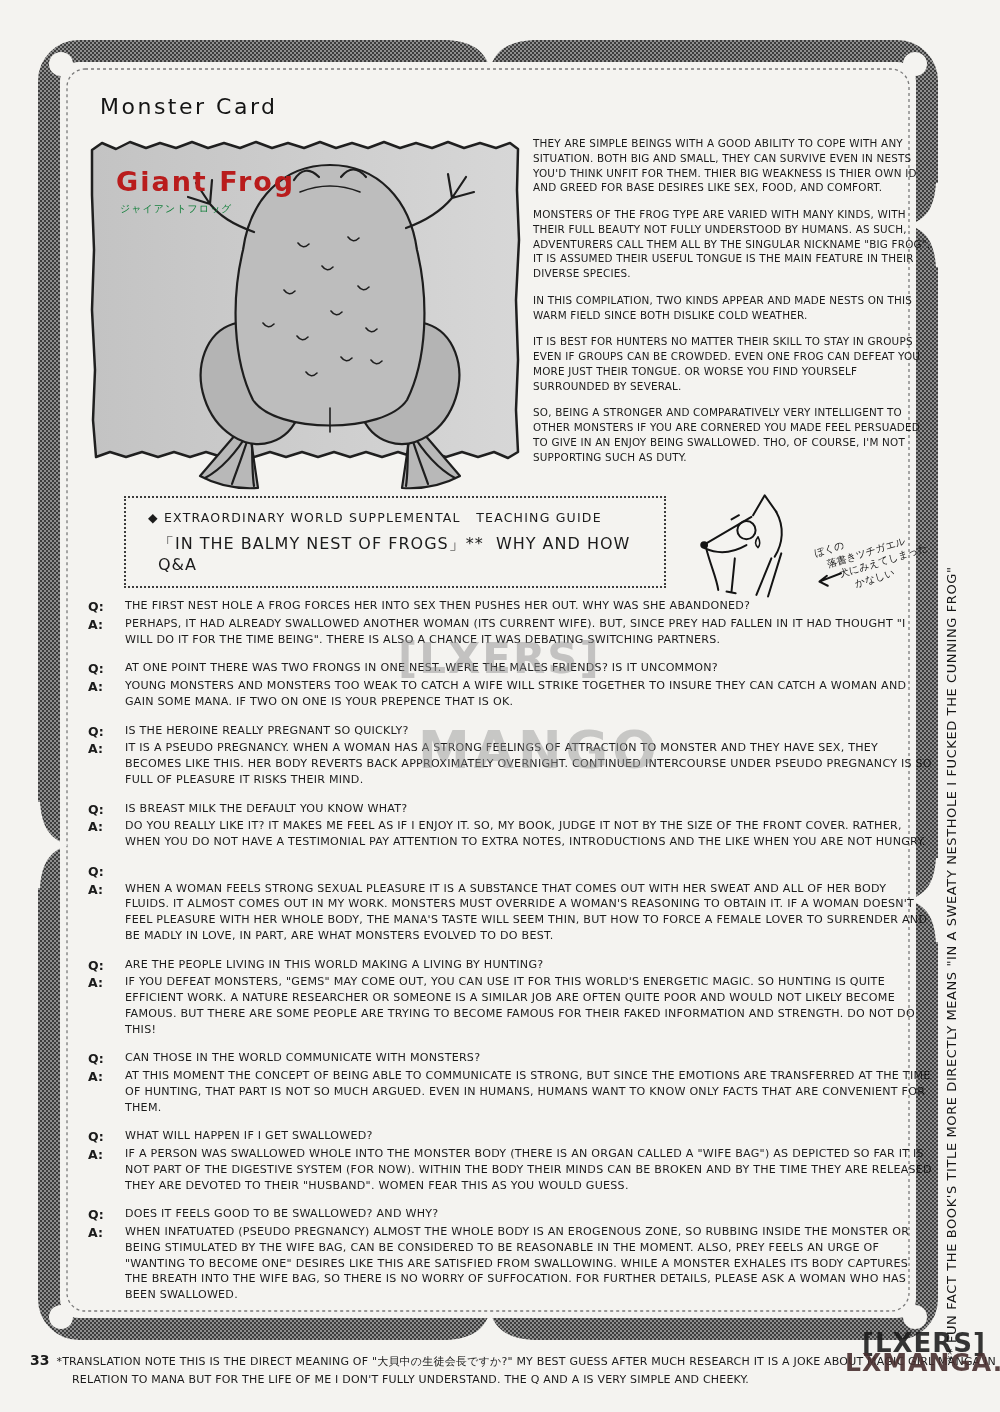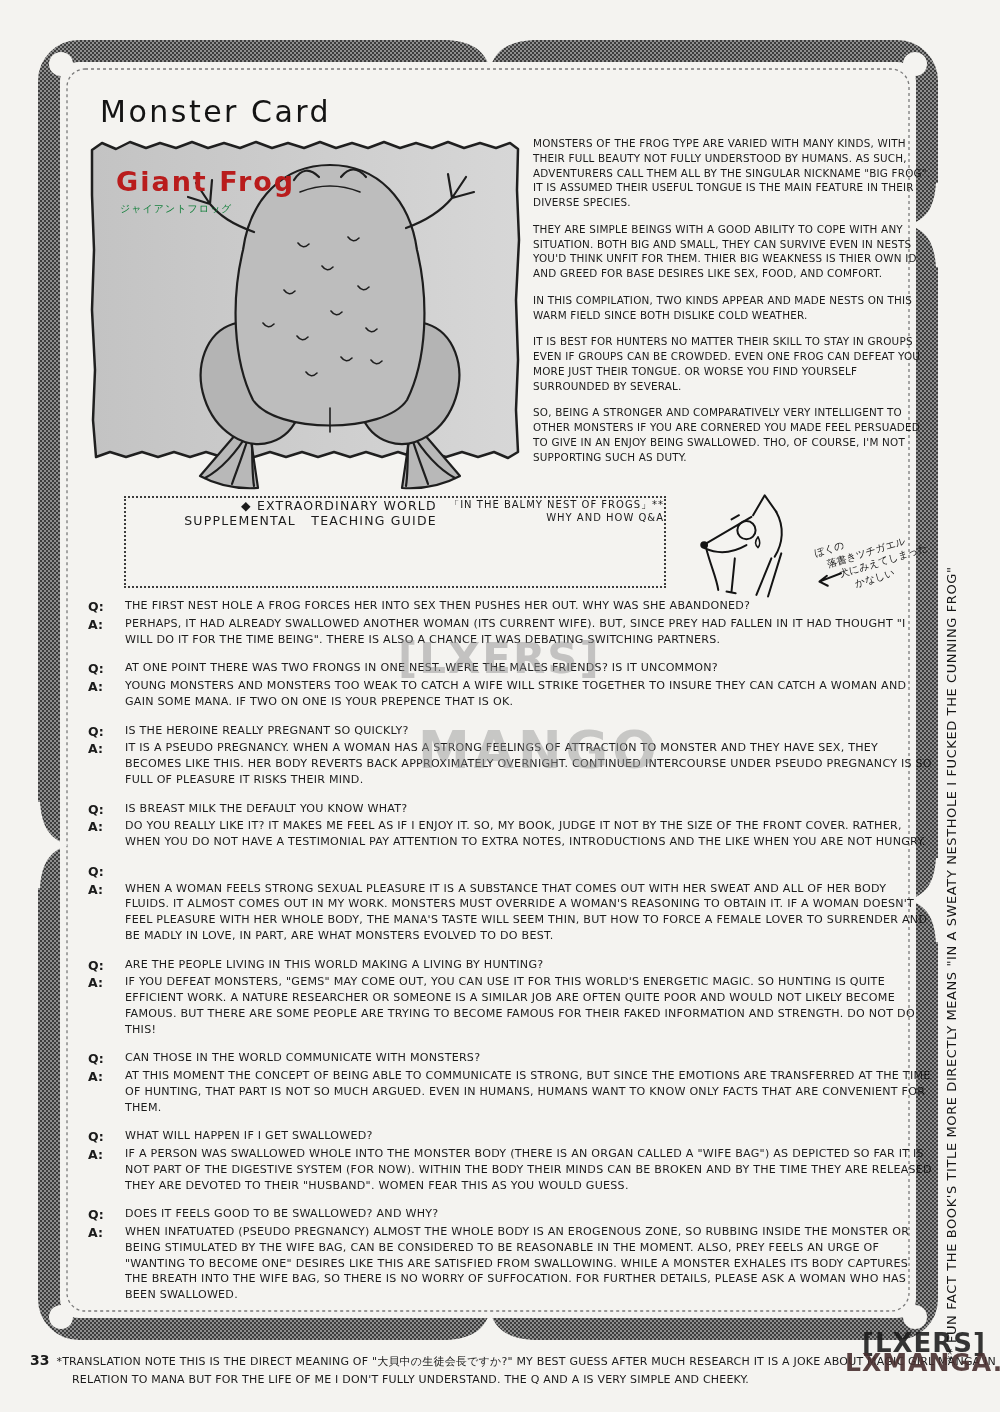--- a/index.html
+++ b/index.html
@@ -8,44 +8,44 @@
     position:relative;
     width:1000px;height:1412px;
     background:#f4f3f0;
     overflow:hidden;
     font-family:"DejaVu Sans", sans-serif;
     color:#1b1b1b;
   }
   .frame-svg{position:absolute;left:0;top:0;}
   .page-title{
     position:absolute;left:100px;top:94px;
-    font-size:30px;letter-spacing:2.5px;color:#141414;
+    font-size:22px;letter-spacing:2.5px;color:#141414;
   }
   .card-svg{position:absolute;left:0;top:0;}
   .card-name{
     position:absolute;left:116px;top:166px;
     font-size:27px;letter-spacing:2px;color:#b91c1c;font-weight:bold;
   }
   .card-name-jp{
     position:absolute;left:120px;top:202px;
     font-size:10px;letter-spacing:1px;color:#15803d;
   }
   .card-desc{
     position:absolute;left:533px;top:136px;width:402px;
     font-size:10.4px;line-height:1.42;letter-spacing:0.2px;
   }
   .card-desc p{margin:0 0 12px 0;}
   .guide-box{
     position:absolute;left:124px;top:496px;width:542px;height:92px;
     border:2px dotted #3c3c3c;
-    display:flex;flex-direction:row;justify-content:center;
-    padding-left:22px;box-sizing:border-box;text-align:right;
+    display:flex;flex-direction:column;justify-content:center;
+    padding-left:22px;box-sizing:border-box;
   }
   .guide-line1{font-size:12.5px;letter-spacing:1.2px;white-space:pre-wrap;margin-bottom:9px;}
-  .guide-line2{font-size:10px;letter-spacing:1px;white-space:pre-wrap;padding-left:10px;}
+  .guide-line2{font-size:16px;letter-spacing:1px;white-space:pre-wrap;padding-left:10px;}
   .doodle-svg{position:absolute;left:698px;top:492px;}
   .doodle-note{
     position:absolute;left:818px;top:530px;
     transform:rotate(-17deg);
     font-size:10px;line-height:1.35;color:#1c1c1c;
   }
   .doodle-note .dl1{padding-left:0;}
   .doodle-note .dl2{padding-left:9px;}
   .doodle-note .dl3{padding-left:18px;}
   .doodle-note .dl4{padding-left:30px;}
@@ -136,22 +136,22 @@
         <path d="M263,323 q5,7 11,1"></path>
       </g>
       <path d="M330,408 Q330,424 330,432" fill="none" stroke-width="1.6"></path>
     </g>
   </svg>
 
   <div class="card-name">Giant Frog</div>
   <div class="card-name-jp">ジャイアントフロッグ</div>
 
   <div class="card-desc">
+    <p>THEY ARE SIMPLE BEINGS WITH A GOOD ABILITY TO COPE WITH ANY SITUATION. BOTH BIG AND SMALL, THEY CAN SURVIVE EVEN IN NESTS YOU'D THINK UNFIT FOR THEM. THIER BIG WEAKNESS IS THIER OWN ID AND GREED FOR BASE DESIRES LIKE SEX, FOOD, AND COMFORT.</p>
     <p>MONSTERS OF THE FROG TYPE ARE VARIED WITH MANY KINDS, WITH THEIR FULL BEAUTY NOT FULLY UNDERSTOOD BY HUMANS. AS SUCH, ADVENTURERS CALL THEM ALL BY THE SINGULAR NICKNAME "BIG FROG". IT IS ASSUMED THEIR USEFUL TONGUE IS THE MAIN FEATURE IN THEIR DIVERSE SPECIES.</p>
-    <p>THEY ARE SIMPLE BEINGS WITH A GOOD ABILITY TO COPE WITH ANY SITUATION. BOTH BIG AND SMALL, THEY CAN SURVIVE EVEN IN NESTS YOU'D THINK UNFIT FOR THEM. THIER BIG WEAKNESS IS THIER OWN ID AND GREED FOR BASE DESIRES LIKE SEX, FOOD, AND COMFORT.</p>
     <p>IN THIS COMPILATION, TWO KINDS APPEAR AND MADE NESTS ON THIS WARM FIELD SINCE BOTH DISLIKE COLD WEATHER.</p>
     <p>IT IS BEST FOR HUNTERS NO MATTER THEIR SKILL TO STAY IN GROUPS EVEN IF GROUPS CAN BE CROWDED. EVEN ONE FROG CAN DEFEAT YOU MORE JUST THEIR TONGUE. OR WORSE YOU FIND YOURSELF SURROUNDED BY SEVERAL.</p>
     <p>SO, BEING A STRONGER AND COMPARATIVELY VERY INTELLIGENT TO OTHER MONSTERS IF YOU ARE CORNERED YOU MADE FEEL PERSUADED TO GIVE IN AN ENJOY BEING SWALLOWED. THO, OF COURSE, I'M NOT SUPPORTING SUCH AS DUTY.</p>
   </div>
 
   <div class="guide-box">
     <div class="guide-line1">◆ EXTRAORDINARY WORLD SUPPLEMENTAL   TEACHING GUIDE</div>
     <div class="guide-line2">「IN THE BALMY NEST OF FROGS」**  WHY AND HOW Q&amp;A</div>
   </div>
 

